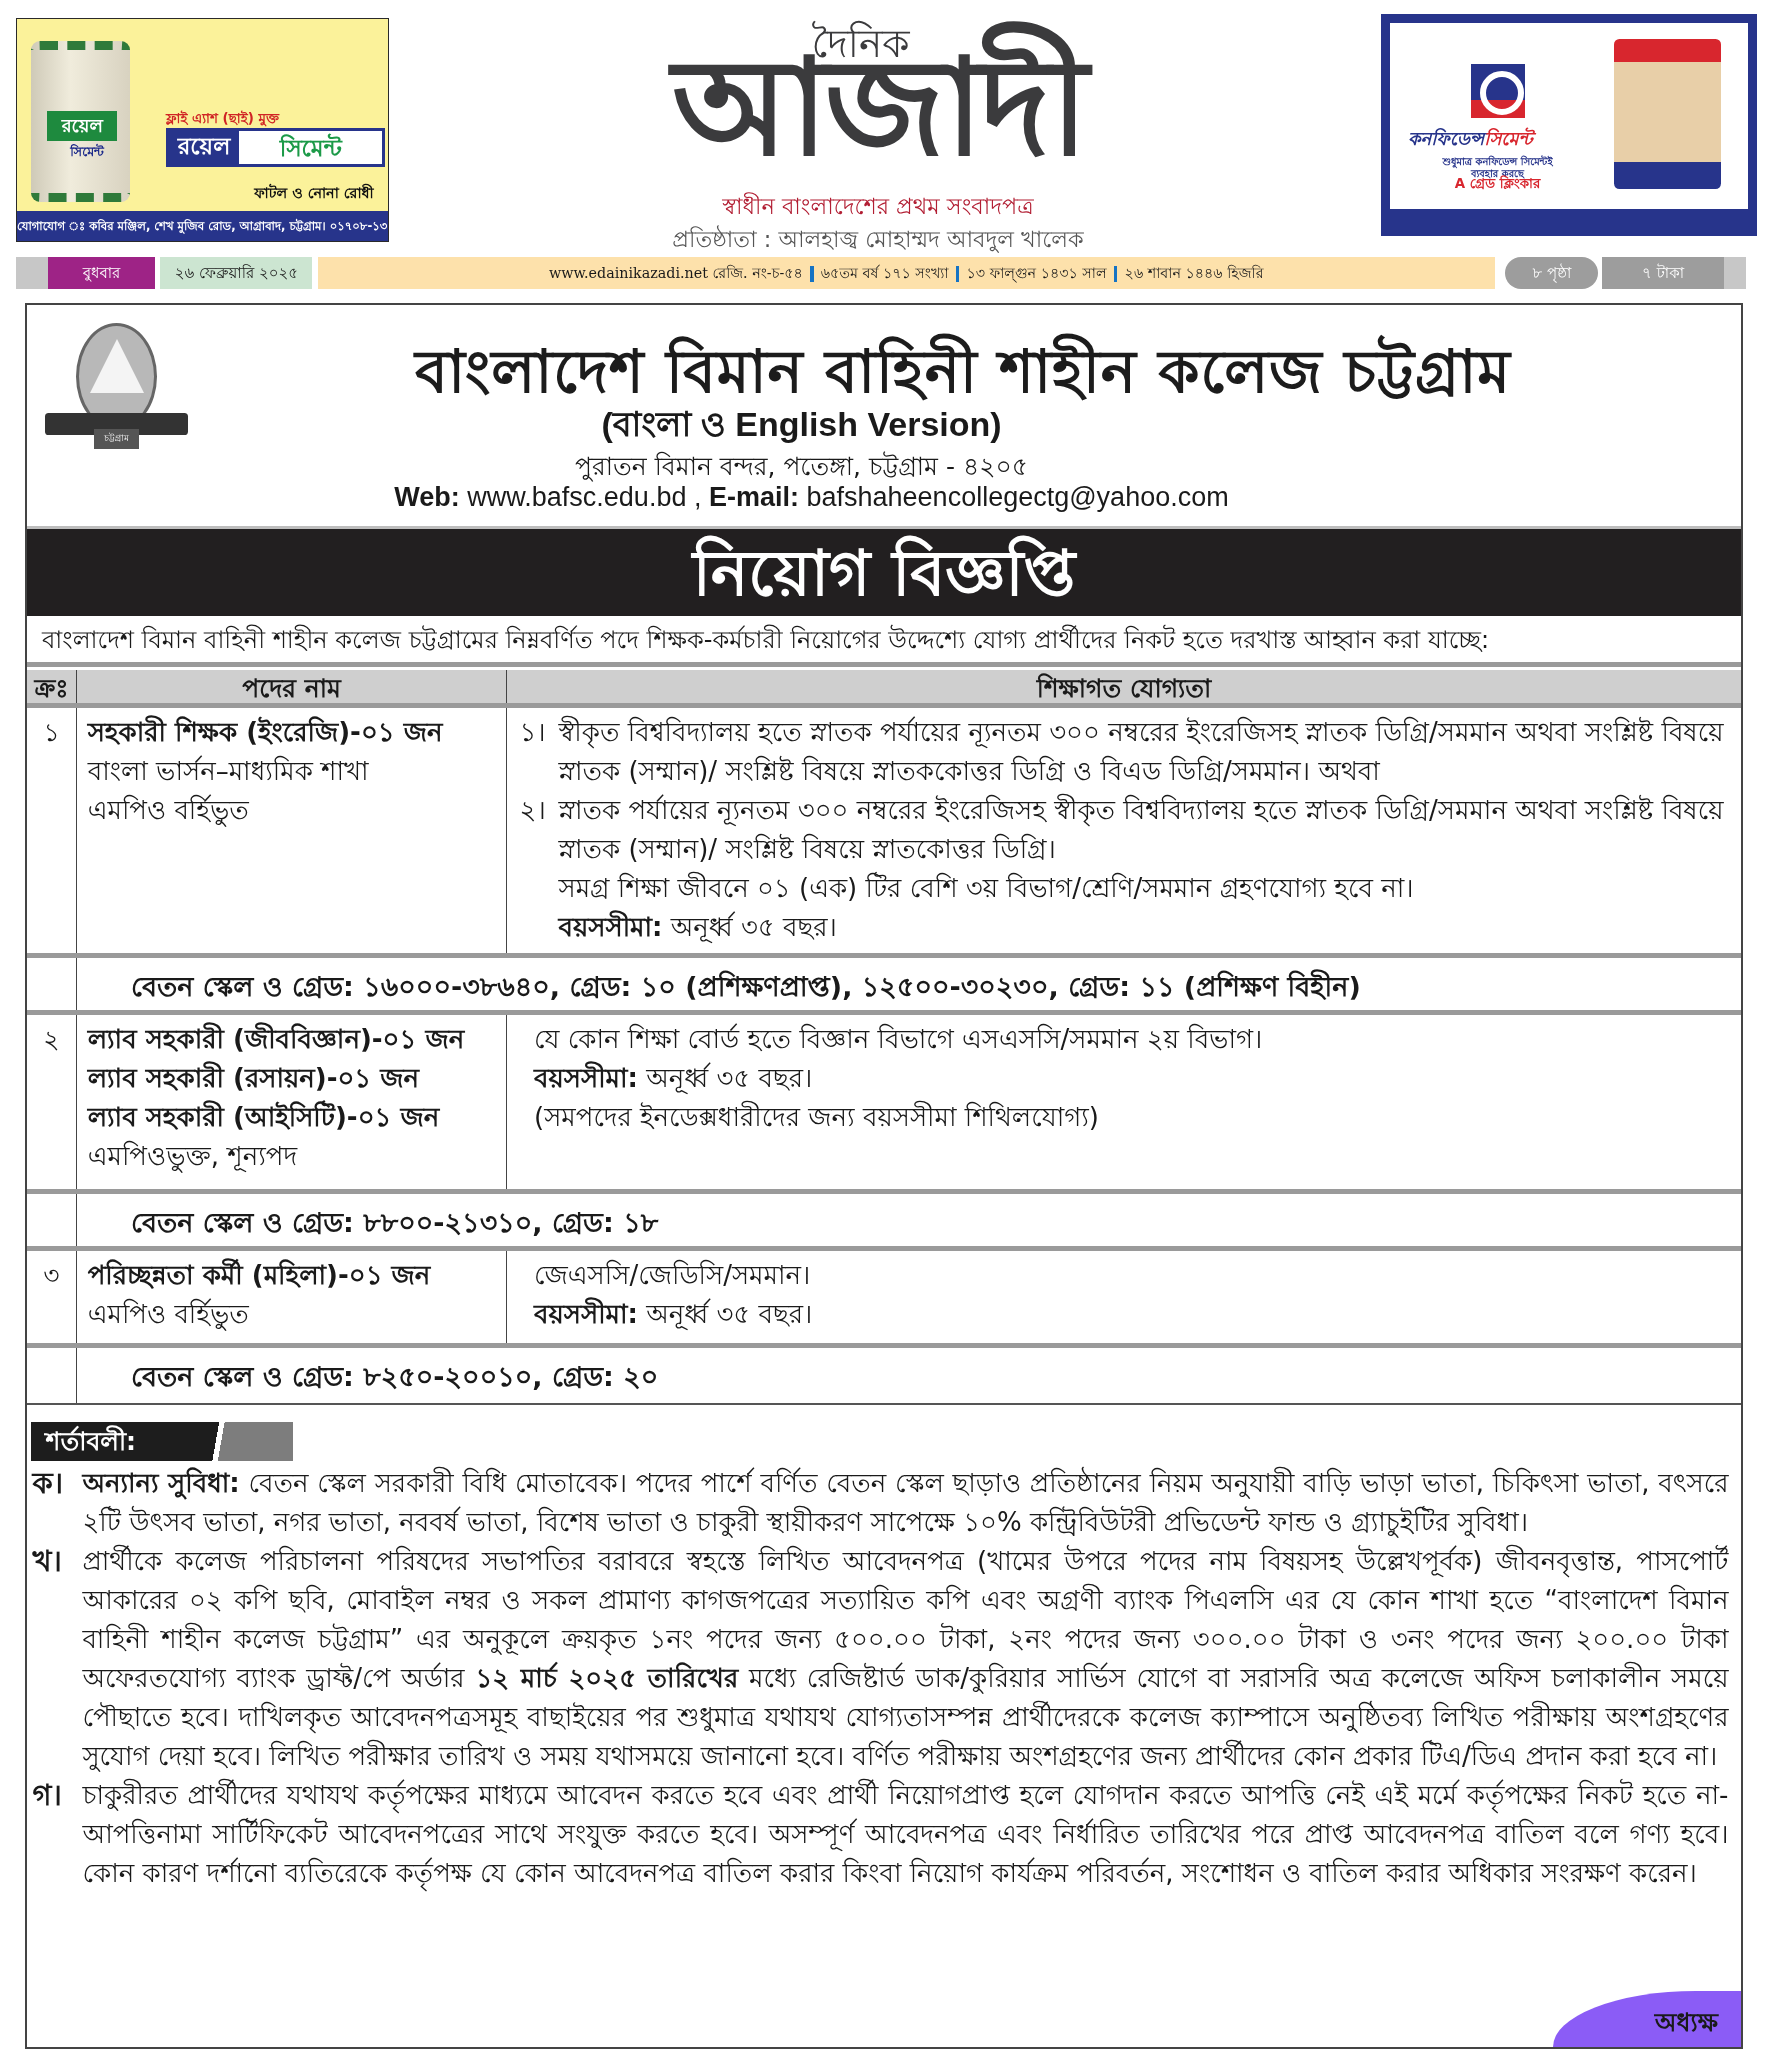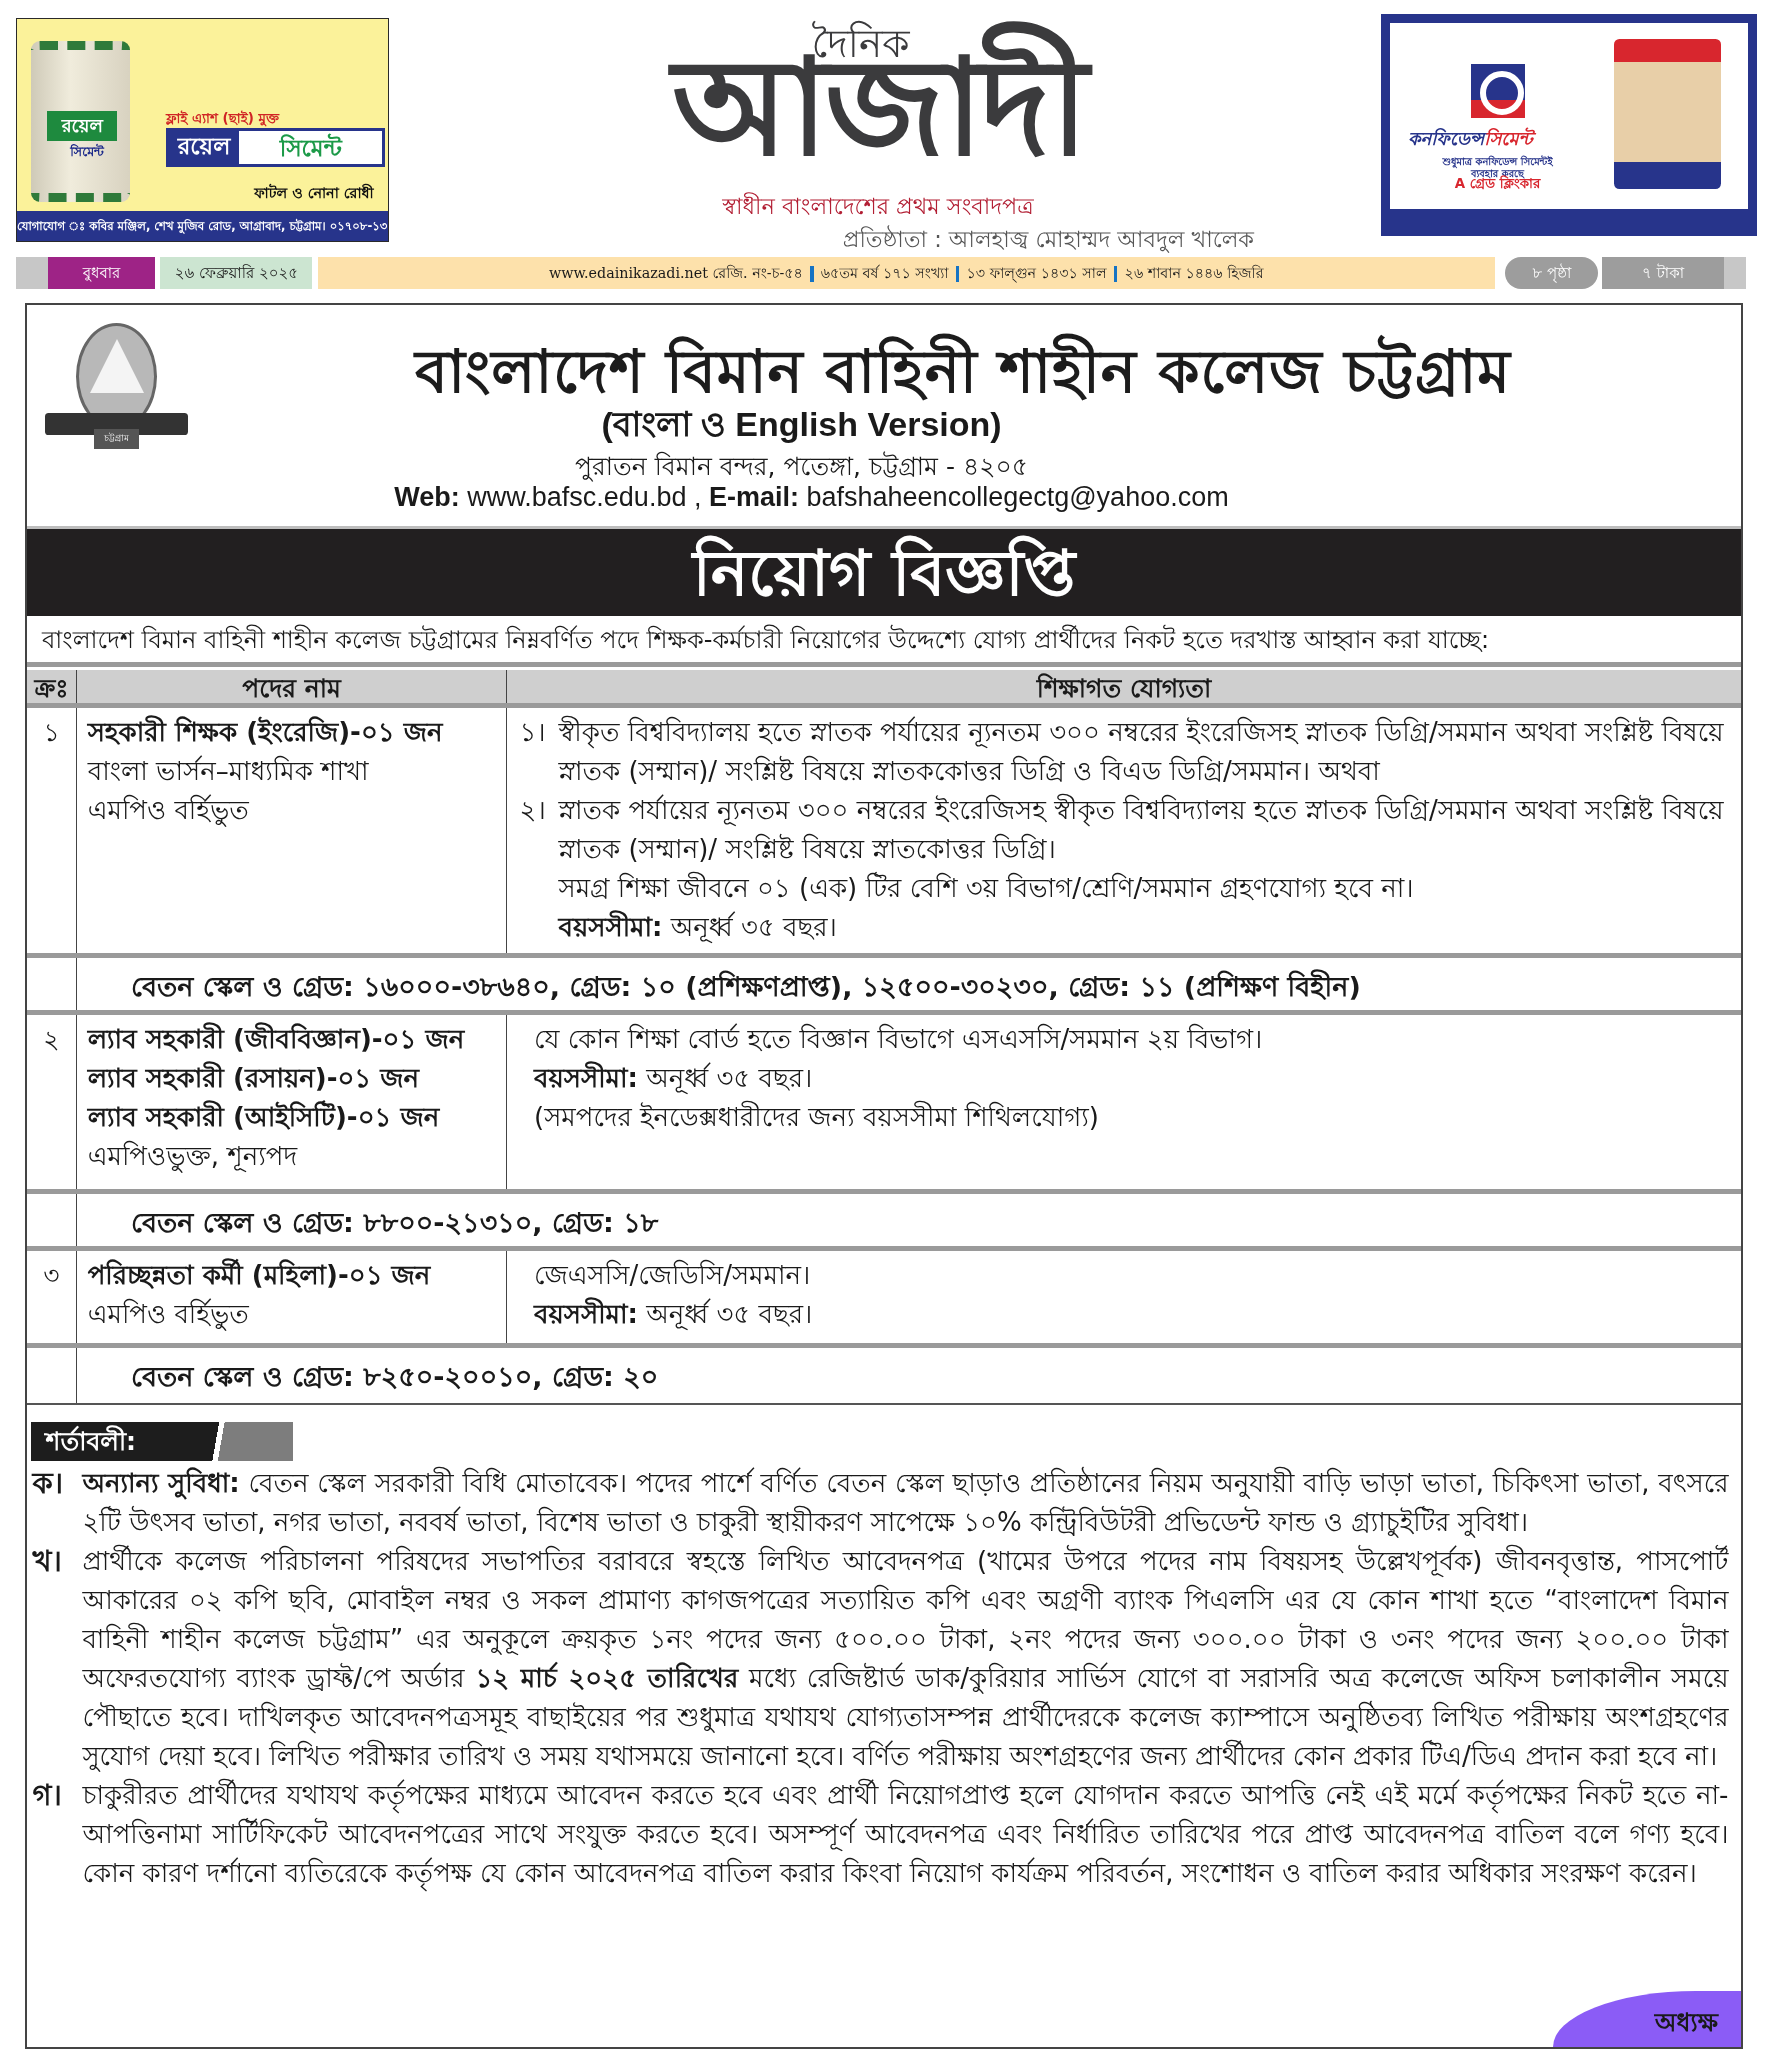--- a/index.html
+++ b/index.html
@@ -28,21 +28,21 @@
   .ad-left .tagline { position: absolute; right: 14.3px; top: 163px; font-size: 14.3px; font-weight: bold; color: #111; }
   .ad-left .contact {
     position: absolute; left: 0; right: 0; bottom: 0; height: 30px; background: #27348b;
     color: #fff; font-size: 11.6px; font-weight: bold; text-align: center; line-height: 30px; white-space: nowrap;
   }
 
   .masthead-center { position: absolute; left: 502px; top: 5.4px; width: 752px; height: 246px; text-align: center; }
   .masthead-center .dainik { position: absolute; left: 269px; top: 7.2px; width: 179px; font-size: 39px; color:#3b3b3d; font-family: "DejaVu Serif", serif; }
   .masthead-center .logo { position: absolute; left: 27px; top: 36px; width: 699px; font-size: 134px; font-weight: bold; color: #3b3b3d; letter-spacing: -3.6px; line-height: 1; }
   .masthead-center .tagline { position: absolute; left: 0; right: 0; top: 184px; font-size: 22.4px; color: #b21e33; }
-  .masthead-center .founder { position: absolute; left: 0; right: 0; top: 217px; font-size: 22.4px; color: #555; text-align: right; }
+  .masthead-center .founder { position: absolute; left: 0; right: 0; top: 217px; font-size: 22.4px; color: #555; }
 
   .ad-right {
     position: absolute; left: 1381px; top: 14.3px; width: 376px; height: 222px;
     border: 9px solid #27348b; border-bottom-width: 27px; background: #ffffff; overflow: hidden;
   }
   .ad-right .logo-box { position: absolute; left: 81px; top: 41px; width: 54px; height: 54px; background: #d8262e; }
   .ad-right .logo-box::before { content: ""; position: absolute; left: 0; top: 0; width: 54px; height: 36px; background: #27348b; }
   .ad-right .logo-box::after { content: ""; position: absolute; left: 9px; top: 7.2px; width: 32px; height: 32px; border-radius: 50%; border: 6.3px solid #fff; }
   .ad-right .brand { position: absolute; left: 18px; top: 102px; font-size: 18px; font-weight: bold; font-style: italic; color: #27348b; white-space: nowrap; }
   .ad-right .brand span { color: #d8262e; }

